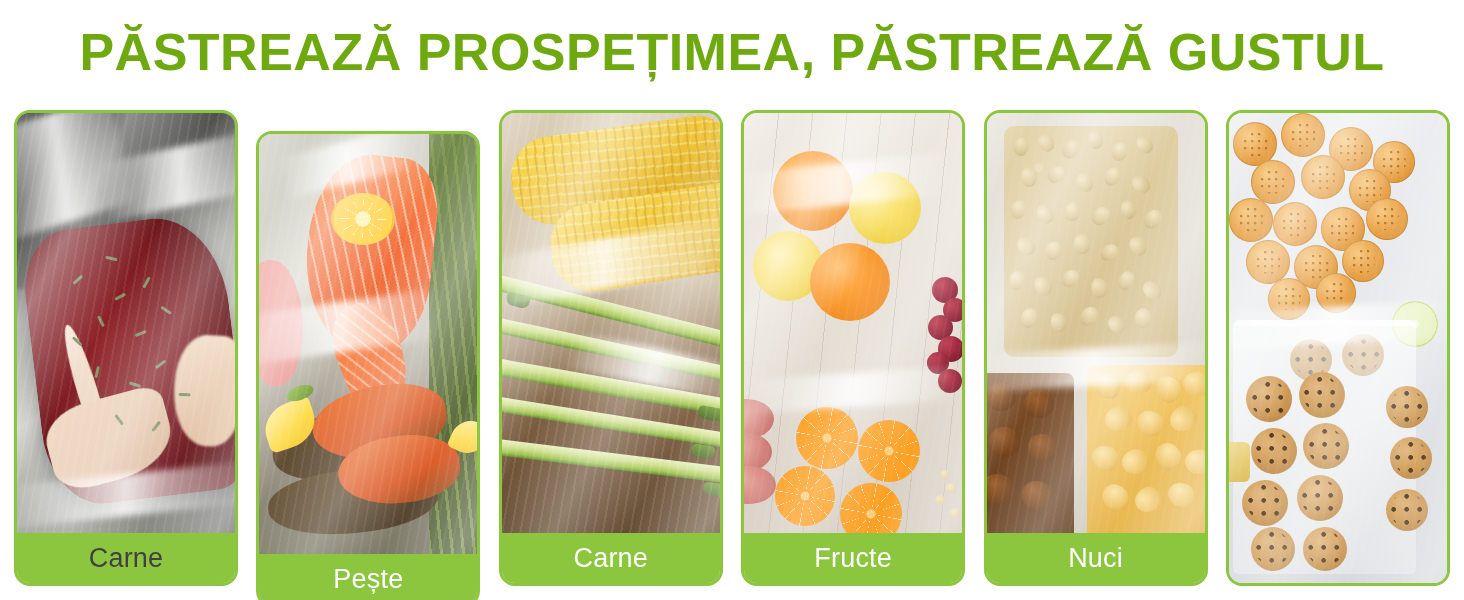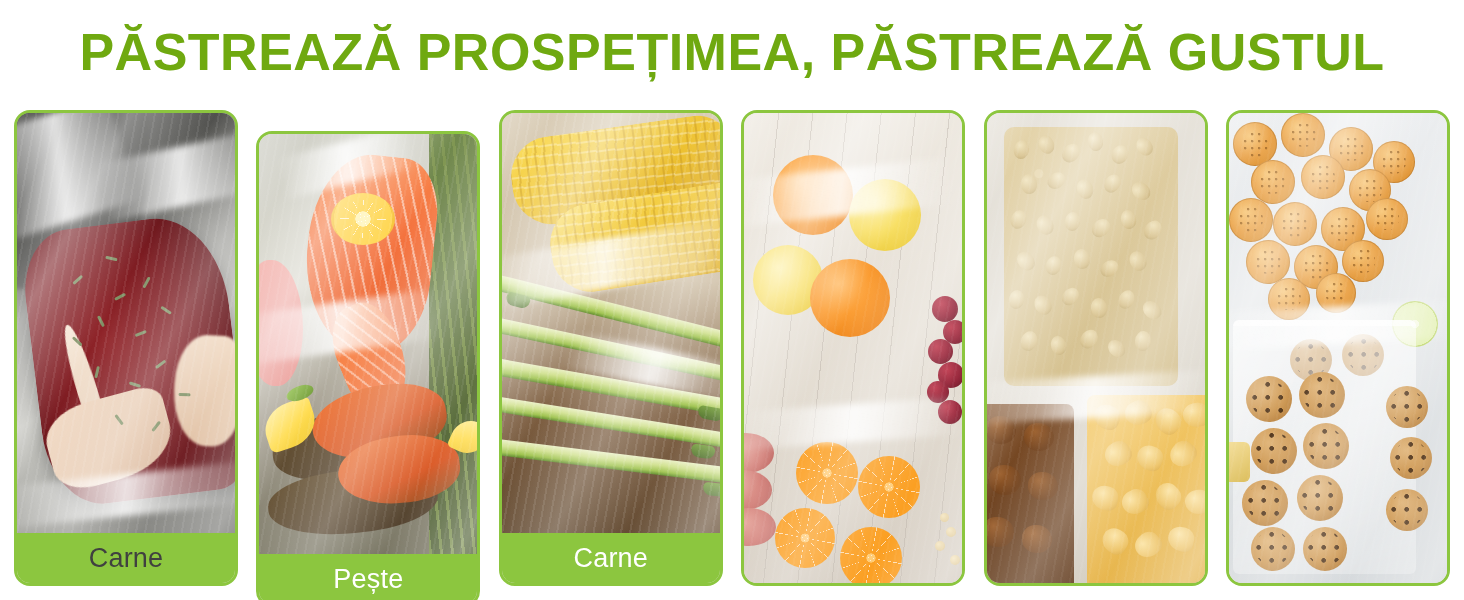--- a/index.html
+++ b/index.html
@@ -375,20 +375,21 @@
           <div class="bead" style="right:8%;top:91%;width:10px;height:10px"></div>
           <div class="bead" style="right:1%;top:94%;width:10px;height:10px"></div>
           <div class="bead" style="right:6%;top:85%;width:9px;height:9px"></div>
 
           <div class="bagribs" style="opacity:.20"></div>
           <div class="bagfilm"></div>
           <div class="glare" style="left:-6%;top:12%;width:100%;height:10%;transform:rotate(-6deg)"></div>
           <div class="glare" style="left:0%;top:62%;width:100%;height:8%;transform:rotate(-4deg)"></div>
         </div>
       </div>
+      <div class="card-label" style="background: rgb(140, 198, 63); color: rgb(255, 255, 255);">Fructe</div>
     </div>
 
     <div class="card" style="border-color: rgb(140, 198, 63);">
       <div class="card-photo">
         <div class="scene">
           <div class="nut-bg"></div>
           <div class="nut-pack">
             <div class="pist" style="left:6%;top:5%;width:15px;height:19px;transform:rotate(14deg)"></div>
             <div class="pist" style="left:20%;top:3%;width:15px;height:19px;transform:rotate(-22deg)"></div>
             <div class="pist" style="left:34%;top:6%;width:16px;height:20px;transform:rotate(40deg)"></div>
@@ -448,20 +449,21 @@
             <div class="shell" style="left:12%;top:68%;width:26px;height:24px;transform:rotate(32deg)"></div>
             <div class="shell" style="left:38%;top:70%;width:26px;height:24px;transform:rotate(-42deg)"></div>
             <div class="shell" style="left:64%;top:67%;width:26px;height:24px;transform:rotate(14deg)"></div>
           </div>
 
           <div class="bagribs" style="opacity:.22"></div>
           <div class="bagfilm"></div>
           <div class="glare" style="left:-6%;top:56%;width:110%;height:9%;transform:rotate(-3deg)"></div>
         </div>
       </div>
+      <div class="card-label" style="background: rgb(140, 198, 63); color: rgb(255, 255, 255);">Nuci</div>
     </div>
 
     <div class="card" style="border-color: rgb(140, 198, 63);">
       <div class="card-photo">
         <div class="scene">
           <div class="bis-bg"></div>
 
           <div class="cracker2" style="left:2%;top:2%;width:44px;height:44px"></div>
           <div class="cracker2" style="left:24%;top:0%;width:44px;height:44px"></div>
           <div class="cracker2" style="left:46%;top:3%;width:44px;height:44px"></div>

